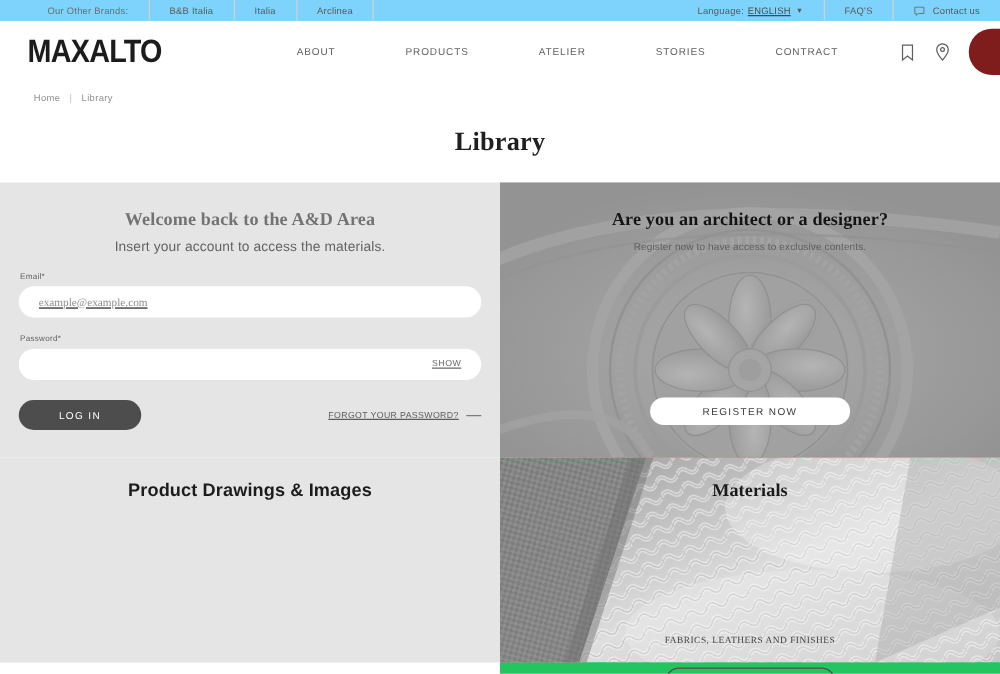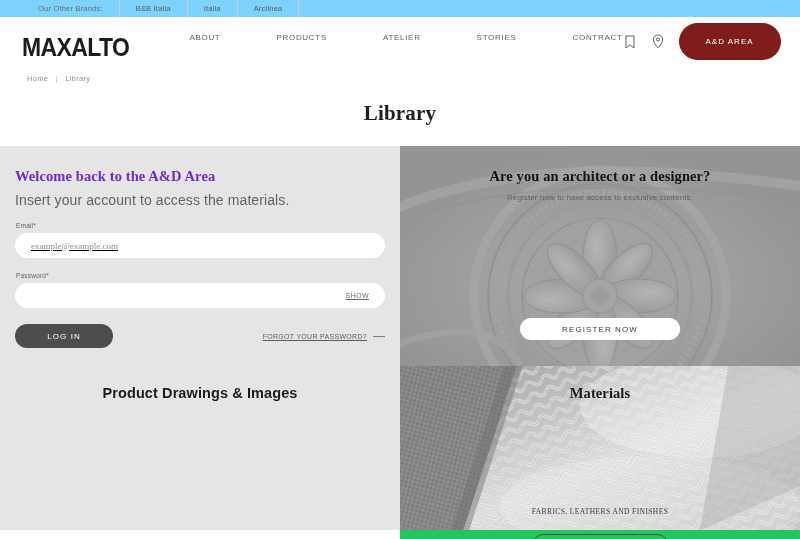--- a/index.html
+++ b/index.html
@@ -31,21 +31,23 @@
   .tb-label { color: #6d6d6d; }
   .lang-val { text-decoration: underline; margin-left: 3px; color: #4a4a4a; }
   .caret { margin-left: 4px; font-size: 6px; line-height: 1; }
   .chat-ico { margin-right: 6px; display: inline-flex; }
 
   
   .header {
     height: 49px;
     background: #fff;
     display: flex;
+    align-items: center;
     padding: 16px 22px;
+    gap: 48px;
   }
   .logo {
     font-family: "Liberation Sans", sans-serif;
     font-size: 23px;
     font-weight: 700;
     letter-spacing: -0.6px;
     color: #1c1c1c;
     transform: scaleY(1.12);
     transform-origin: center;
     white-space: nowrap;
@@ -92,25 +94,25 @@
 
   
   .login {
     background: #e5e5e5;
     height: 220px;
     padding: 22px 15px 0 15px;
   }
   .login h2 {
     font-family: "Liberation Serif", serif;
     font-size: 14.5px; font-weight: 700;
-    color: #6d28d9;
+    text-align: center; color: #737373;
     letter-spacing: .1px;
   }
   .login p.sub {
-    font-size: 14px; color: #636363;
+    text-align: center; font-size: 11px; color: #636363;
     margin-top: 7px; letter-spacing: .1px;
   }
   .field { margin-top: 14px; }
   .field-label {
     font-size: 6.5px; color: #646464; margin-bottom: 4px;
     margin-left: 1px; letter-spacing: .2px;
   }
   .input-wrap {
     position: relative; display: flex; align-items: center;
     background: #fff; border-radius: 40px; height: 25px;
@@ -215,20 +217,36 @@
 </head>
 <body>
 
 <div class="topbar">
   <div class="topbar-left">
     <span class="tb-cell tb-label">Our Other Brands:</span>
     <a class="tb-cell tb-sep" href="#" style="color:#5a5a5a;text-decoration:none">B&amp;B Italia</a>
     <a class="tb-cell tb-sep" href="#" style="color:#5a5a5a;text-decoration:none">Italia</a>
     <a class="tb-cell tb-sep" href="#" style="color:#5a5a5a;text-decoration:none">Arclinea</a>
     <span class="tb-cell tb-sep"></span>
+  </div>
+  <div class="topbar-right">
+    <div class="tb-cell">
+      <span>Language:</span>
+      <span class="lang-val">ENGLISH</span>
+      <span class="caret">▼</span>
+    </div>
+    <a class="tb-cell tb-sep" href="#" style="color:#5a5a5a;text-decoration:none">FAQ'S</a>
+    <div class="tb-cell tb-sep">
+      <span class="chat-ico">
+        <svg width="9" height="8" viewBox="0 0 12 11">
+            <path d="M1 1h10v7H5L2.5 10V8H1z" fill="none" stroke="#6a6a6a" stroke-width="1"></path>
+          </svg>
+      </span>
+      <span>Contact us</span>
+    </div>
   </div>
 </div>
 
 <div class="header">
   <div class="logo">MAXALTO</div>
   <nav class="mainnav">
     <a href="#">ABOUT</a>
     <a href="#">PRODUCTS</a>
     <a href="#">ATELIER</a>
     <a href="#">STORIES</a>

